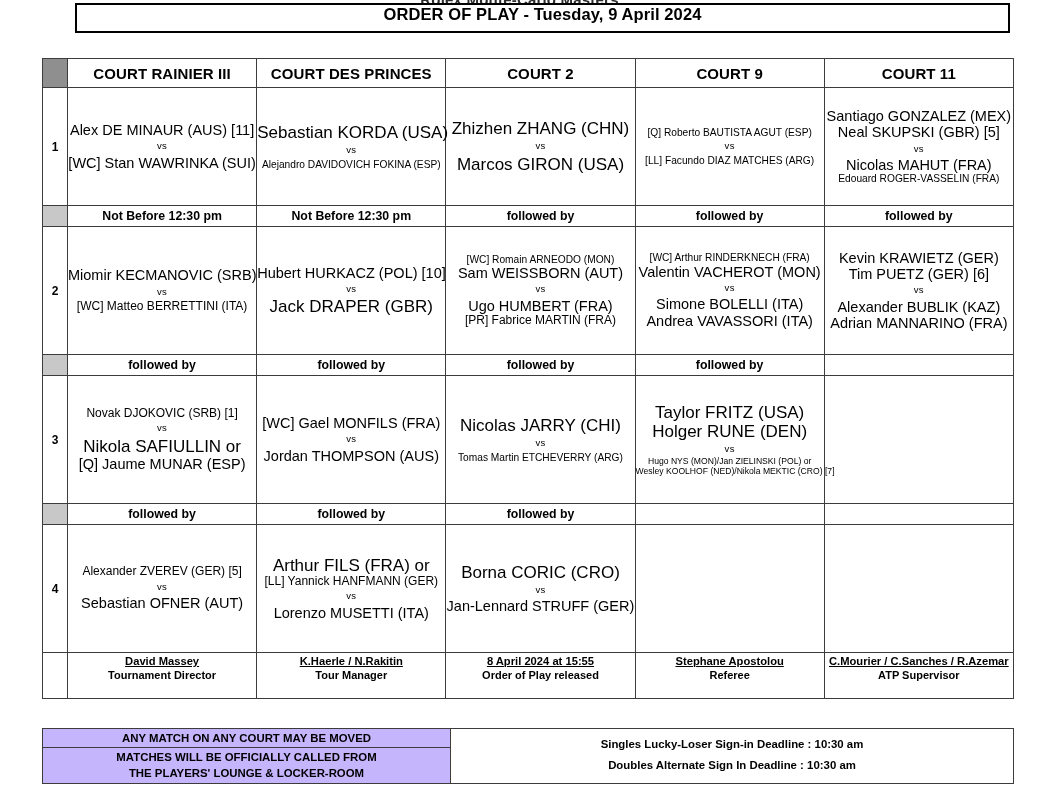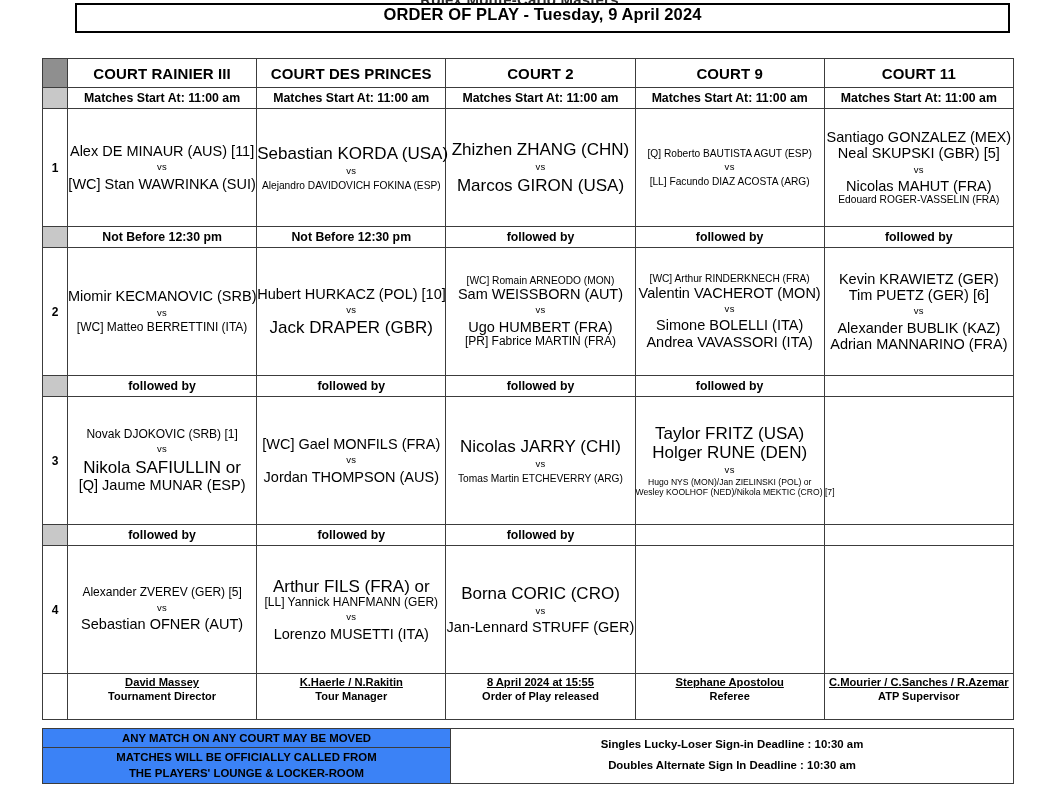--- a/index.html
+++ b/index.html
@@ -164,21 +164,21 @@
   .notes {
     position: absolute;
     left: 42px;
     top: 728px;
     width: 971px;
     border-collapse: collapse;
     table-layout: fixed;
   }
   .notes td { border: 1px solid #3c3c3c; padding: 0; box-sizing: border-box; }
   .note-grey {
-    background: #3b82f6;
+    background: #c4b5fd;
     text-align: center;
     font-size: 11.4px;
     font-weight: bold;
     white-space: nowrap;
   }
   .note-grey.one { height: 19px; }
   .note-grey.two { height: 36px; line-height: 1.35; }
   .deadlines {
     background: #fff;
     text-align: center;
@@ -215,28 +215,20 @@
     </colgroup>
     <tbody id="grid-body">
         <tr>
           <td class="gut-dark"></td>
           <td class="court-head">COURT RAINIER III</td>
           <td class="court-head">COURT DES PRINCES</td>
           <td class="court-head">COURT 2</td>
           <td class="court-head">COURT 9</td>
           <td class="court-head">COURT 11</td>
         </tr>
-        <tr>
-          <td class="gut-light"></td>
-          <td class="timing">Matches Start At: 11:00 am</td>
-          <td class="timing">Matches Start At: 11:00 am</td>
-          <td class="timing">Matches Start At: 11:00 am</td>
-          <td class="timing">Matches Start At: 11:00 am</td>
-          <td class="timing">Matches Start At: 11:00 am</td>
-        </tr>
         <tr class="r1">
           <td class="rownum">1</td>
           <td class="match">
             <div class="match-inner">
               <span class="ln t-md">Alex DE MINAUR (AUS) [11]</span>
               <span class="ln vs">vs</span>
               <span class="ln t-md">[WC] Stan WAWRINKA (SUI)</span>
             </div>
           </td>
           <td class="match">
@@ -250,21 +242,21 @@
             <div class="match-inner">
               <span class="ln t-lg">Zhizhen ZHANG (CHN)</span>
               <span class="ln vs">vs</span>
               <span class="ln t-lg">Marcos GIRON (USA)</span>
             </div>
           </td>
           <td class="match">
             <div class="match-inner">
               <span class="ln t-xs">[Q] Roberto BAUTISTA AGUT (ESP)</span>
               <span class="ln vs">vs</span>
-              <span class="ln t-xs">[LL] Facundo DIAZ ACOSTA (ARG)</span>
+              <span class="ln t-xs">[LL] Facundo DIAZ MATCHES (ARG)</span>
             </div>
           </td>
           <td class="match">
             <div class="match-inner">
               <span class="ln t-md">Santiago GONZALEZ (MEX)</span>
               <span class="ln t-md">Neal SKUPSKI (GBR) [5]</span>
               <span class="ln vs">vs</span>
               <span class="ln t-md">Nicolas MAHUT (FRA)</span>
               <span class="ln t-xs">Edouard ROGER-VASSELIN (FRA)</span>
             </div>

